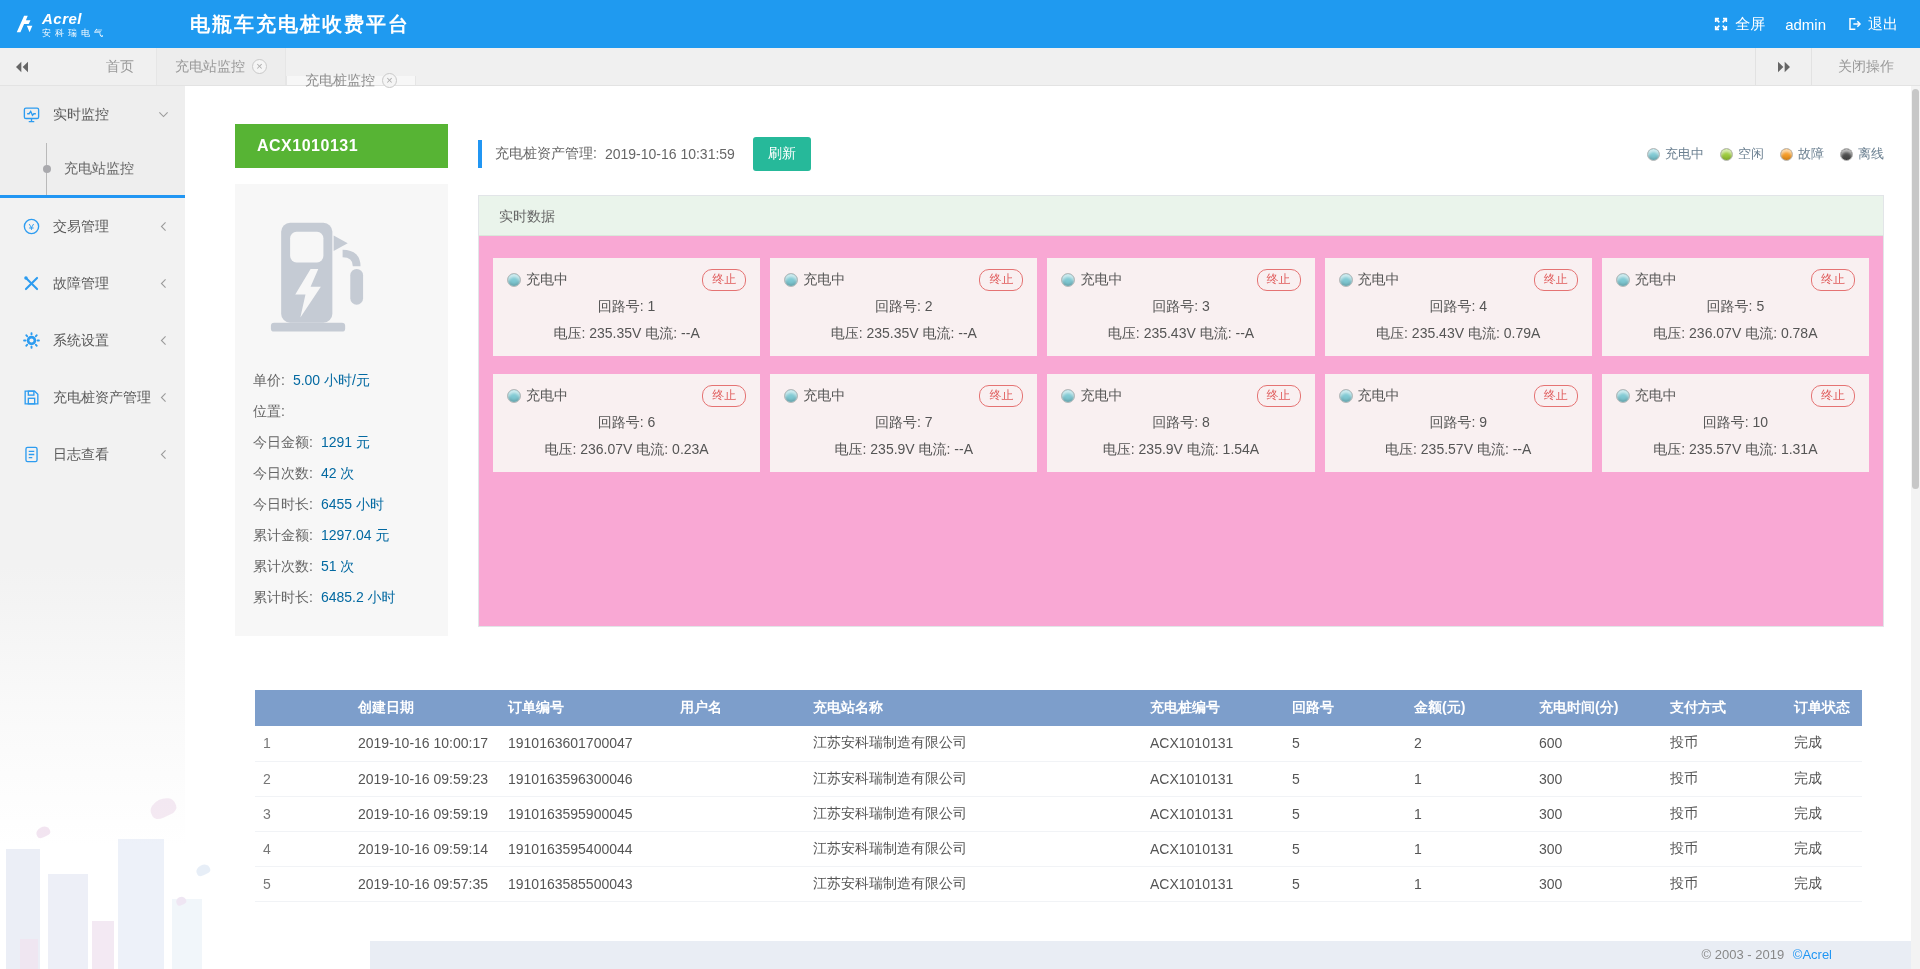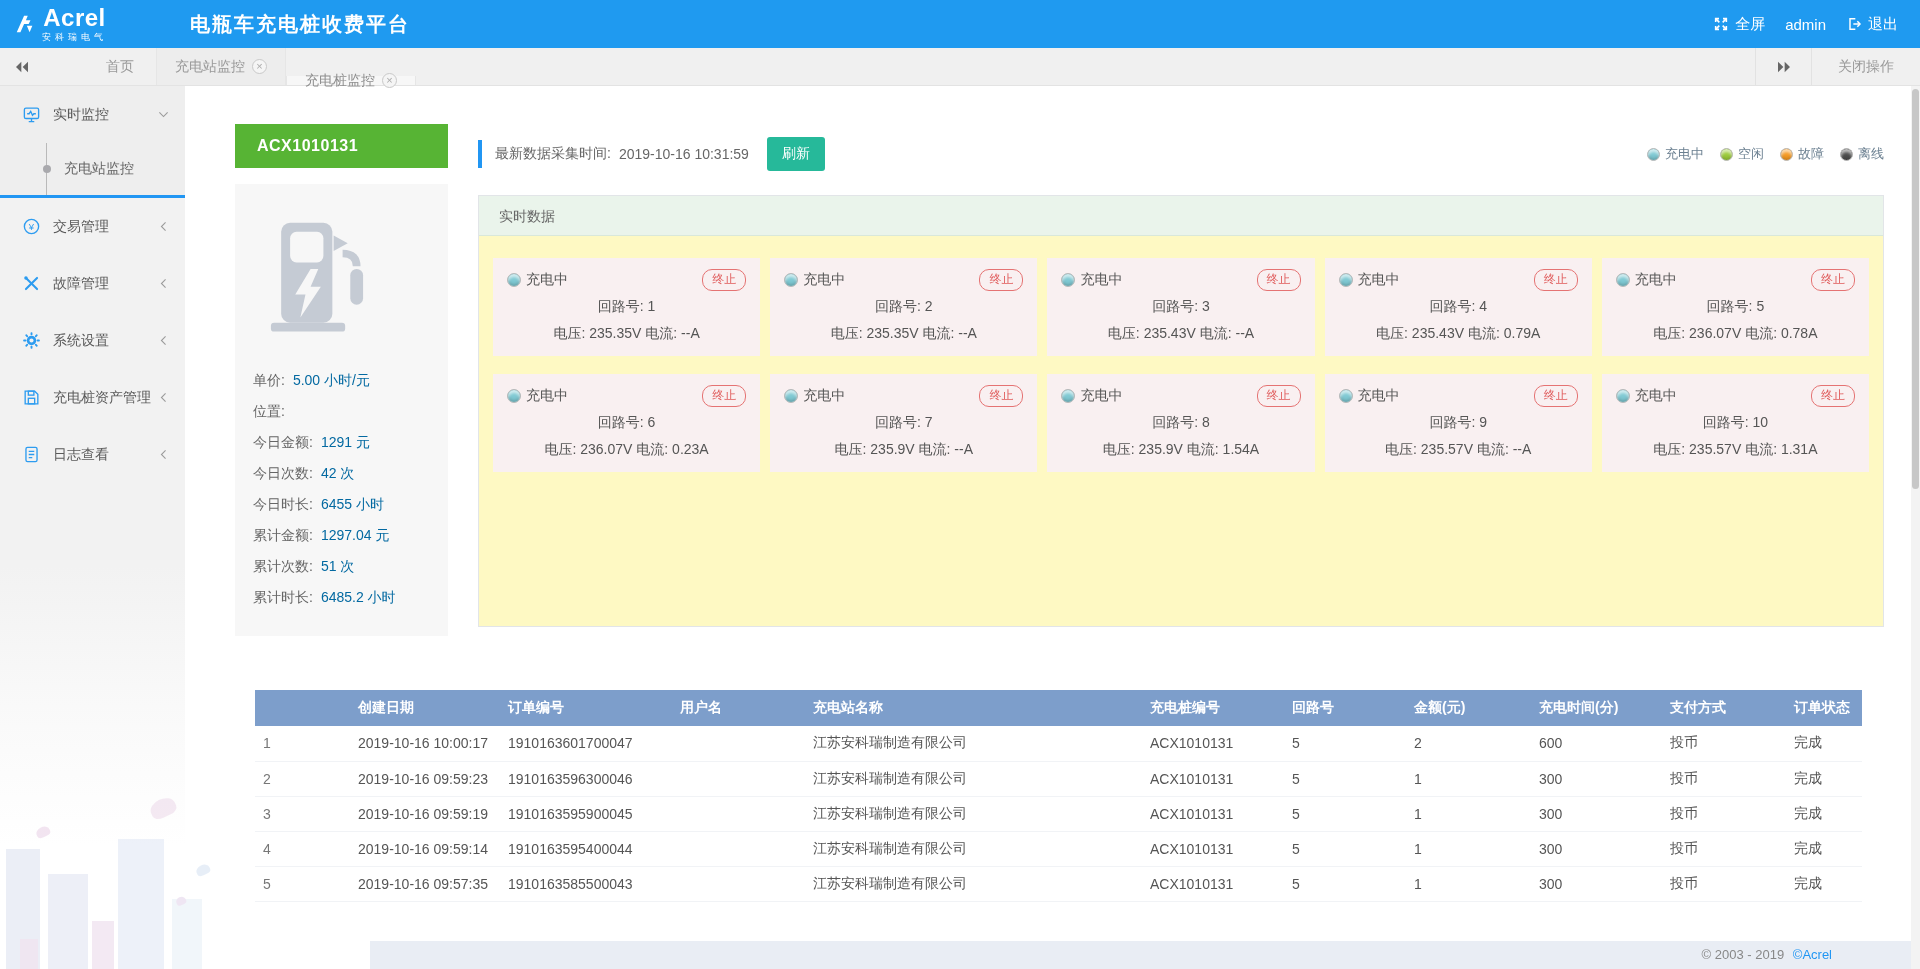--- a/index.html
+++ b/index.html
@@ -5,21 +5,21 @@
   * { margin:0; padding:0; box-sizing:border-box; }
   html,body { width:1920px; height:969px; overflow:hidden; }
   body { font-family:"Liberation Sans","DejaVu Sans",sans-serif; background:#fff; color:#555; }
   .app { position:relative; width:1920px; height:969px; }
 
   
   .topbar { position:absolute; left:0; top:0; right:0; height:48px; background:#1f9af0; display:flex; align-items:center; }
   .brand { display:flex; align-items:center; padding:0 10px 0 14px; min-width:178px; color:#fff; }
   .brand svg { margin-right:6px; }
   .logo-col { display:flex; flex-direction:column; line-height:1; }
-  .logo-text { font-size:24px; font-weight:bold; letter-spacing:.5px;text-align:center; }
+  .logo-text { font-size:15px; font-weight:bold; font-style:italic; letter-spacing:.5px; }
   .logo-sub { font-size:9px; letter-spacing:4px; margin-top:3px; }
   .app-title { color:#fff; font-size:20px; font-weight:bold; letter-spacing:2px; margin-left:12px; }
   .top-right { margin-left:auto; display:flex; align-items:center; gap:20px; padding-right:22px; color:#fff; font-size:15px; }
   .top-link { display:flex; align-items:center; gap:6px; cursor:pointer; }
 
   
   .tabbar { position:absolute; left:0; top:48px; right:0; height:38px; background:#f0f0f0; border-bottom:1px solid #e3e3e3; display:flex; align-items:stretch; font-size:14px; color:#999; }
   .tab-nav { width:44px; display:flex; align-items:center; justify-content:center; cursor:pointer; }
   .tabbar .spacer { width:40px; }
   .tab { display:flex; align-items:center; gap:7px; padding:0 18px; border-right:1px solid #e6e6e6; border-left:1px solid #e6e6e6; cursor:pointer; background:#ededed; }
@@ -68,21 +68,21 @@
   
   .rt-area { position:absolute; left:293px; top:50px; right:36px; }
   .time-row { display:flex; align-items:center; height:36px; margin-bottom:23px; }
   .time-bar { width:4px; height:28px; background:#2196f3; margin-right:13px; }
   .time-label, .time-value { font-size:14px; color:#666; }
   .time-value { margin-left:8px; }
   .refresh-btn { margin-left:18px; background:#26b99a; color:#fff; border:none; font-size:14px; padding:8px 15px; border-radius:3px; cursor:pointer; font-family:inherit; }
   .legend { margin-left:auto; display:flex; align-items:center; gap:16px; font-size:13px; color:#6a7f90; }
   .legend-item { display:flex; align-items:center; gap:5px; }
   .ball { display:inline-block; width:13px; height:13px; border-radius:50%; border:1px solid #b9b9b9; box-shadow:inset 0 3px 3px rgba(255,255,255,.65), inset 0 -2px 3px rgba(0,0,0,.18); }
-  .rt-panel { border:1px solid #e2e5e8; height:432px; background:#fef9c3; }
+  .rt-panel { border:1px solid #e2e5e8; height:432px; background:#f9a8d4; }
   .rt-head { height:40px; background:#eaf4eb; border-bottom:1px solid #d9e8da; line-height:40px; padding-left:20px; font-size:14px; color:#666; }
   .cards { padding:22px 14px; display:grid; grid-template-columns:repeat(5,1fr); gap:18px 10px; }
   .card { background:#f9f0f1; padding:11px 14px 13px; }
   .card-top { display:flex; align-items:center; }
   .card .ball { width:14px; height:14px; }
   .card .status { font-size:14px; color:#555; margin-left:5px; }
   .stop { margin-left:auto; background:transparent; border:1px solid #e57373; color:#e05c5c; font-size:12px; border-radius:10px; padding:1px 9px 2px; cursor:pointer; font-family:inherit; }
   .card-mid { text-align:center; font-size:14px; color:#555; margin-top:7px; }
   .card-bot { text-align:center; font-size:14px; color:#555; margin-top:9px; }
 
@@ -340,21 +340,21 @@
             <p>
             <span>累计时长:</span><span class="lv">6485.2 小时</span>
           </p>
           </div>
       </div>
     </section>
 
     <section class="rt-area">
       <div class="time-row">
         <span class="time-bar"></span>
-        <span class="time-label">最新数据采集时间:</span>
+        <span class="time-label">充电桩资产管理:</span>
         <span class="time-value">2019-10-16 10:31:59</span>
         <button class="refresh-btn">刷新</button>
         <div class="legend">
             <span class="legend-item">
             <i class="ball" style="background: rgb(127, 201, 211);"></i>
             <span>充电中</span>
           </span>
             <span class="legend-item">
             <i class="ball" style="background: rgb(156, 203, 59);"></i>
             <span>空闲</span>

